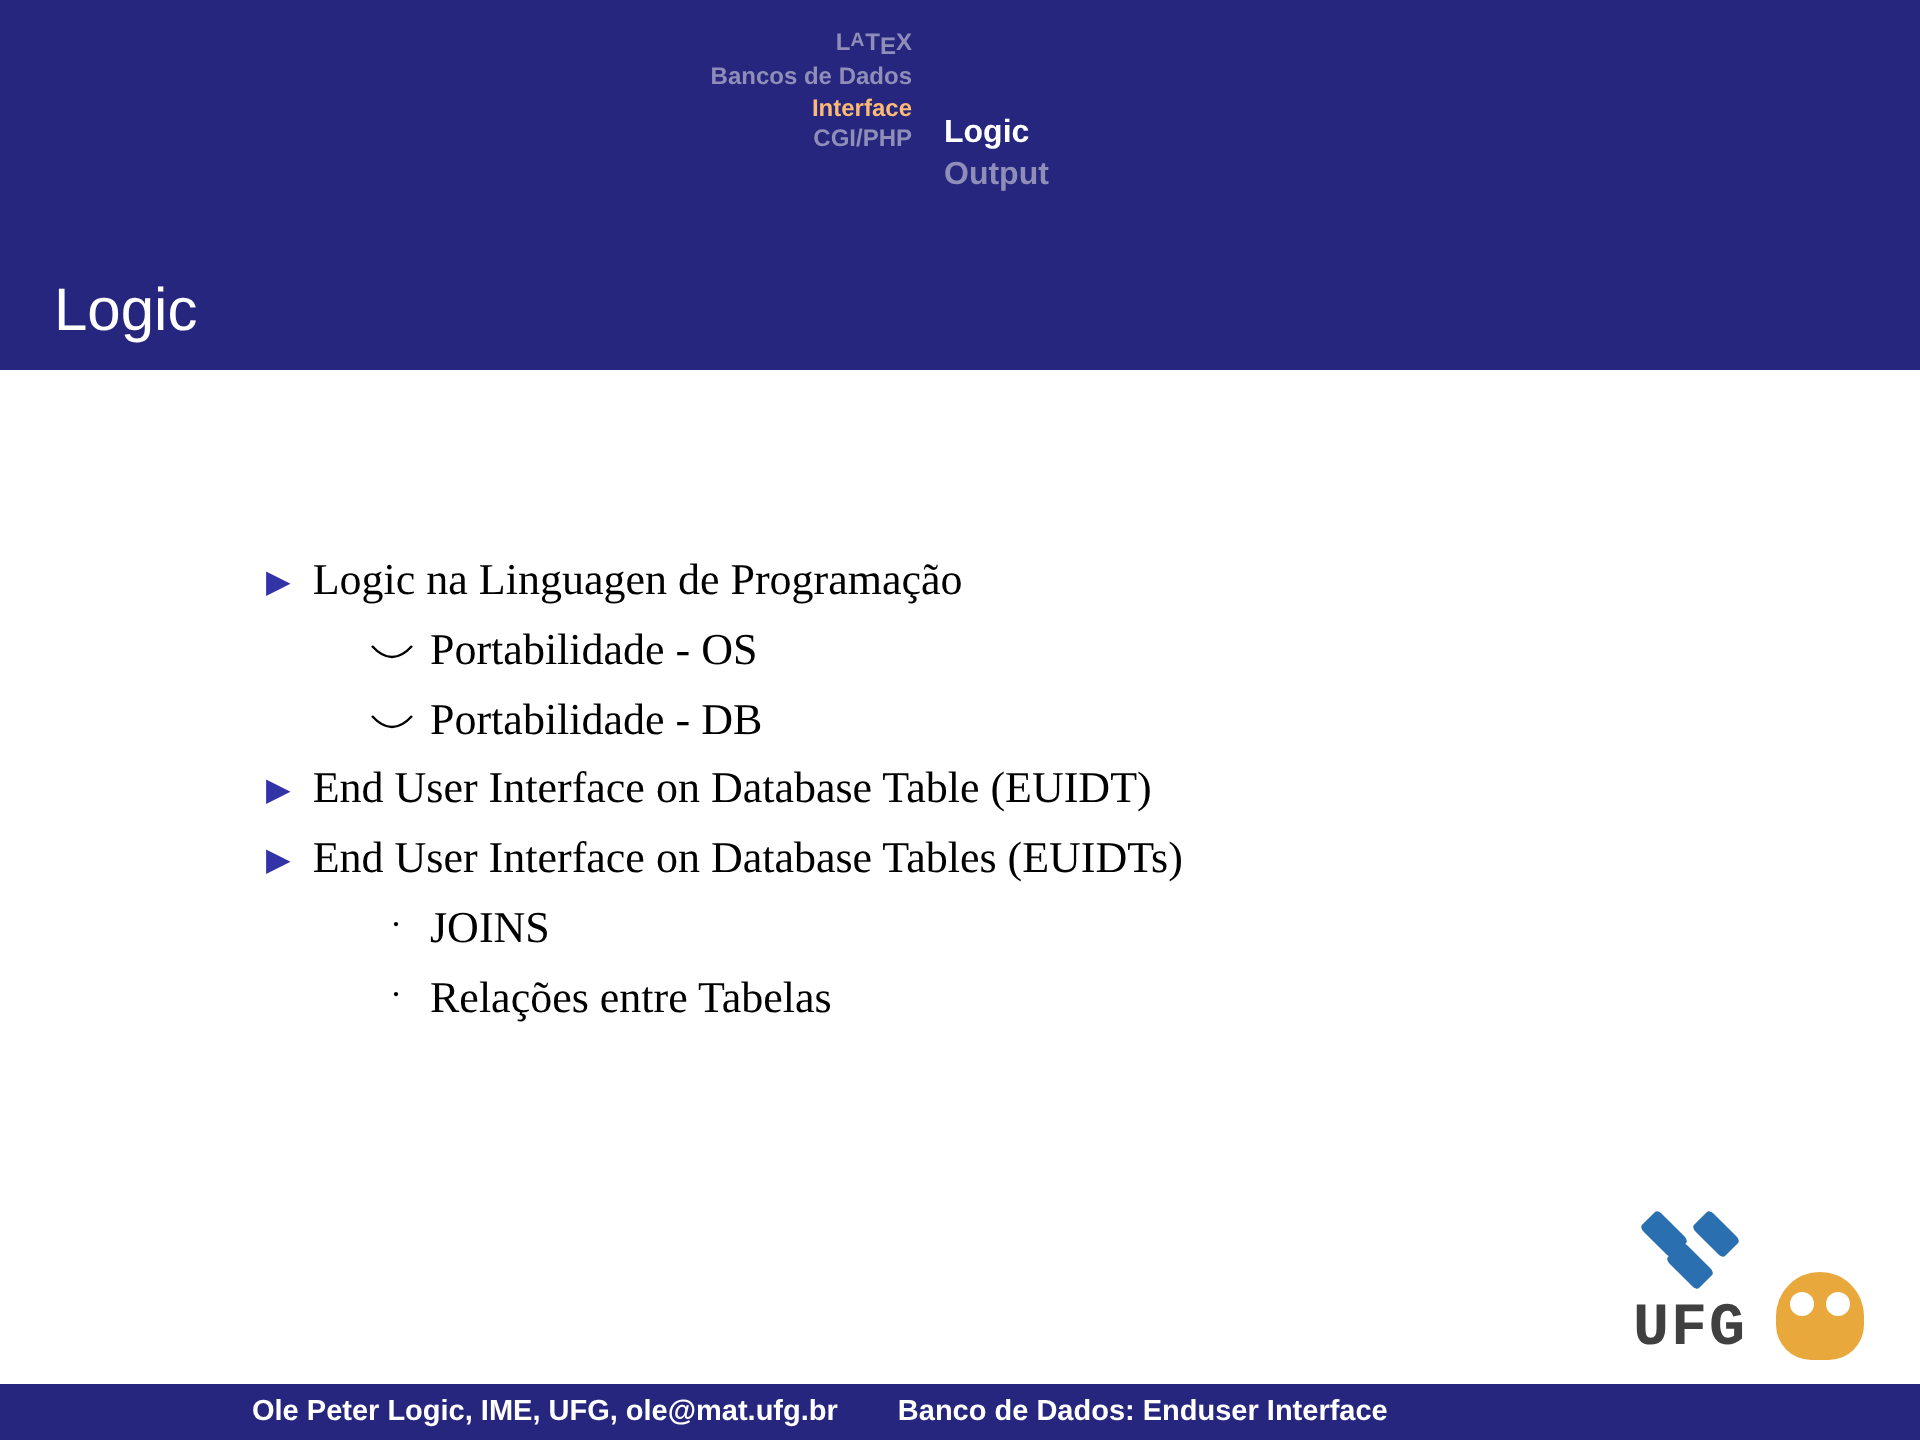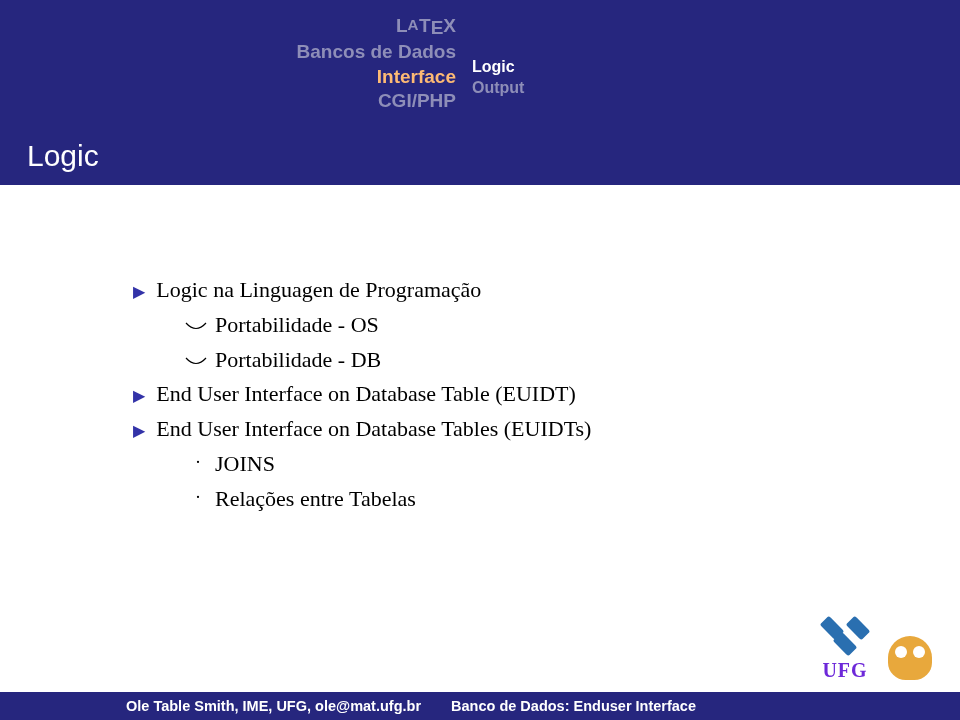--- a/index.html
+++ b/index.html
@@ -19,21 +19,21 @@
   .nav-cols {
     position: absolute;
     top: 14px;
     left: 0;
     width: 100%;
     display: flex;
   }
   .nav-left {
     width: 470px;
     text-align: right;
-    font-size: 19px;
+    font-size: 12px;
     line-height: 1.28;
     color: #8e8eb8;
     font-weight: 600;
     padding-right: 14px;
   }
   .nav-left .active { color: #fdba74; }
   .latex-up { font-size: 0.8em; vertical-align: 2px; letter-spacing: 0.5px; }
   .latex-down { vertical-align: -2px; }
   .nav-right {
     font-size: 16px;
@@ -100,24 +100,24 @@
     display: flex; flex-wrap: wrap;
     width: 58px; margin: 0 auto 4px auto;
     gap: 4px;
     justify-content: center;
   }
   .cube { width: 22px; height: 22px; transform: rotate(45deg) scaleY(0.58); border-radius: 3px; }
   .c1 { background: #2a6fb0; }
   .c2 { background: #2a6fb0; }
   .c3 { background: #2a6fb0; margin-top: -10px; }
   .logo-text {
-    font-family: Liberation Serif, serif;
-    font-size: 20px;
+    font-family: Liberation Mono, monospace;
+    font-size: 30px;
     font-weight: 700;
-    color: #6d28d9;
+    color: #404040;
     letter-spacing: 1px;
   }
   .owl {
     width: 44px; height: 44px;
     background: #e8a83c;
     border-radius: 50% 50% 40% 40%;
     margin: 0 auto 2px auto;
     position: relative;
   }
   .owl::before, .owl::after {
@@ -195,15 +195,15 @@
           <div class="cube c2"></div>
           <div class="cube c3"></div>
       </div>
       <div class="logo-text">UFG</div>
     </div>
     <div class="owl"></div>
   </div>
 </div>
 
 <div class="footer">
-  <span>Ole Table Smith, IME, UFG, ole@mat.ufg.br</span>
+  <span>Ole Peter Logic, IME, UFG, ole@mat.ufg.br</span>
   <span class="col2">Banco de Dados: Enduser Interface</span>
 </div>
 
 </body></html>

